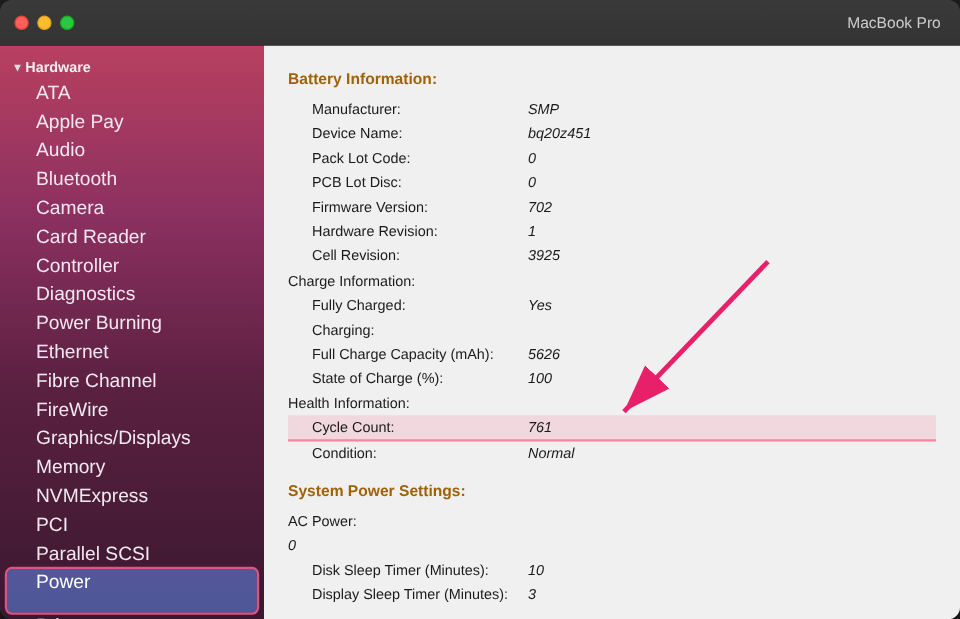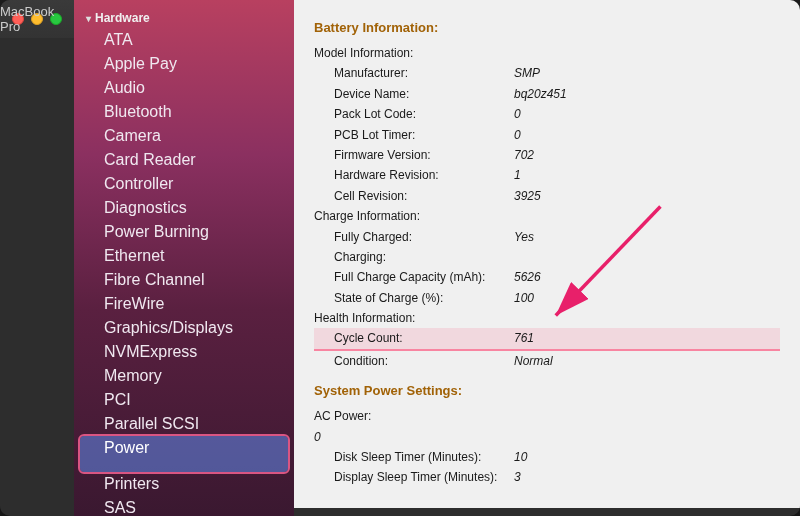--- a/index.html
+++ b/index.html
@@ -11,21 +11,21 @@
       font-family: -apple-system, BlinkMacSystemFont, 'SF Pro Text', 'Helvetica Neue', Arial, sans-serif;
     }
 
     .window {
       width: 800px;
       height: 516px;
       background: #2d2d2d;
       border-radius: 10px;
       overflow: hidden;
       display: flex;
-      flex-direction: row;
+      flex-direction: column;
       box-shadow: 0 20px 60px rgba(0,0,0,0.6);
     }
 
     .titlebar {
       height: 38px;
       background: linear-gradient(180deg, #3a3a3a 0%, #333333 100%);
       display: flex;
       align-items: center;
       padding: 0 12px;
       flex-shrink: 0;
@@ -220,24 +220,24 @@
       <div class="sidebar-item">
         <span>Fibre Channel</span>
       </div>
       <div class="sidebar-item">
         <span>FireWire</span>
       </div>
       <div class="sidebar-item">
         <span>Graphics/Displays</span>
       </div>
       <div class="sidebar-item">
+        <span>Memory</span>
+      </div>
+      <div class="sidebar-item">
         <span>NVMExpress</span>
-      </div>
-      <div class="sidebar-item">
-        <span>Memory</span>
       </div>
       <div class="sidebar-item">
         <span>PCI</span>
       </div>
       <div class="sidebar-item">
         <span>Parallel SCSI</span>
       </div>
       <div class="sidebar-item selected">
         <span>Power</span>
       </div>
@@ -258,36 +258,33 @@
       </div>
     </div>
 
     <div class="main-wrapper">
       <div class="main-content">
         <div class="section-title">Battery Information:</div>
 
         <div class="info-table">
 
           <div class="info-row">
-            <span class="info-label">Model Information:</span>
-          </div>
-          <div class="info-row">
             <span class="info-label indented">Manufacturer:</span>
             <span class="info-value">SMP</span>
           </div>
           <div class="info-row">
             <span class="info-label indented">Device Name:</span>
             <span class="info-value">bq20z451</span>
           </div>
           <div class="info-row">
             <span class="info-label indented">Pack Lot Code:</span>
             <span class="info-value">0</span>
           </div>
           <div class="info-row">
-            <span class="info-label indented">PCB Lot Timer:</span>
+            <span class="info-label indented">PCB Lot Disc:</span>
             <span class="info-value">0</span>
           </div>
           <div class="info-row">
             <span class="info-label indented">Firmware Version:</span>
             <span class="info-value">702</span>
           </div>
           <div class="info-row">
             <span class="info-label indented">Hardware Revision:</span>
             <span class="info-value">1</span>
           </div>

